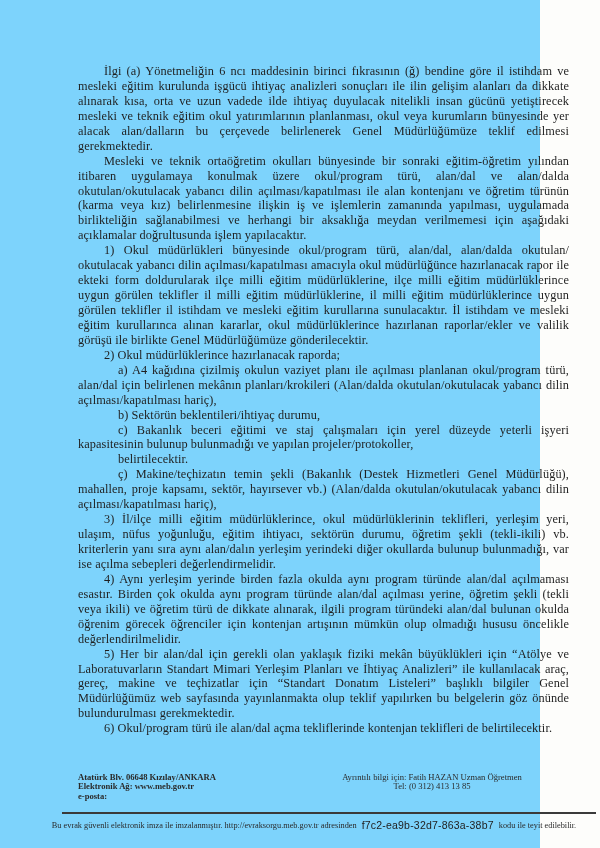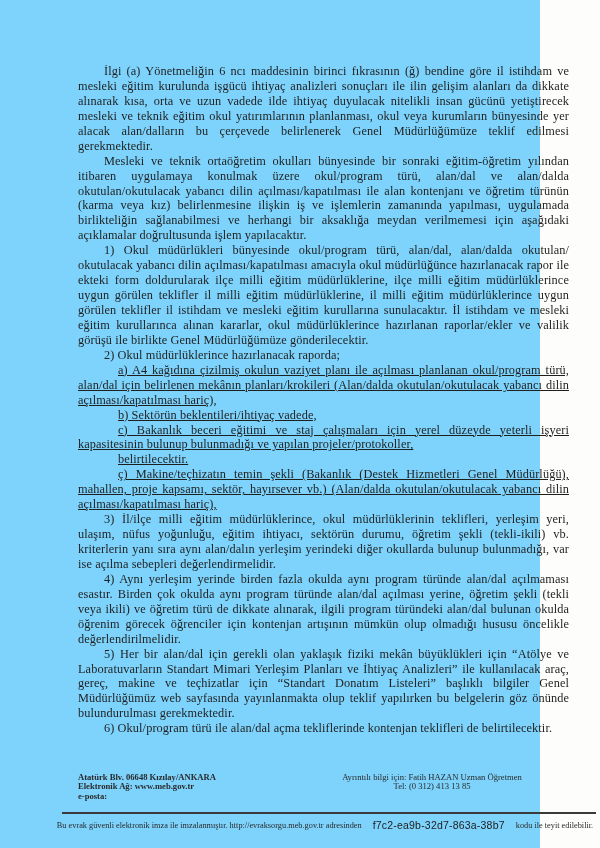--- a/index.html
+++ b/index.html
@@ -17,21 +17,21 @@
   }
   .body-text {
     position: absolute;
     left: 78px; top: 64px; width: 491px;
     font-size: 12.3px;
     line-height: 14.93px;
     text-align: justify;
     letter-spacing: 0.1px;
   }
   .para { margin: 0; text-indent: 26px; }
-  .para.sub { text-indent: 40px; text-decoration: underline; }
+  .para.sub { text-indent: 40px; }
 
   .footer-address {
     position: absolute;
     left: 78px; top: 773px;
     font-size: 8.6px; line-height: 9.4px;
     color: #2a2a2a;
     font-weight: bold;
   }
   .footer-contact {
     position: absolute;
@@ -40,23 +40,23 @@
     text-align: center;
     color: #2a2a2a;
   }
   .footer-rule {
     position: absolute;
     left: 62px; top: 812px; width: 534px;
     border-top: 2px solid #3a3a3a;
   }
   .verification {
     position: absolute;
-    left: 55px; top: 819px; width: 540px;
+    left: 44px; top: 819px; width: 540px;
     display: flex; align-items: center; justify-content: center;
-    gap: 11px;
+    gap: 5px;
     white-space: nowrap;
     color: #2a2a2a;
   }
   .verification .vtext { font-size: 8.3px; }
   .verification .vcode {
     font-family: Liberation Sans, sans-serif;
     font-size: 10.5px;
     letter-spacing: 0.2px;
     color: #222;
   }
@@ -65,21 +65,21 @@
 <body>
 
 <div class="page">
 
   <div class="body-text">
     <p class="para">İlgi (a) Yönetmeliğin 6 ncı maddesinin birinci fıkrasının (ğ) bendine göre il istihdam ve mesleki eğitim kurulunda işgücü ihtiyaç analizleri sonuçları ile ilin gelişim alanları da dikkate alınarak kısa, orta ve uzun vadede ilde ihtiyaç duyulacak nitelikli insan gücünü yetiştirecek mesleki ve teknik eğitim okul yatırımlarının planlanması, okul veya kurumların bünyesinde yer alacak alan/dalların bu çerçevede belirlenerek Genel Müdürlüğümüze teklif edilmesi gerekmektedir.</p>
     <p class="para">Mesleki ve teknik ortaöğretim okulları bünyesinde bir sonraki eğitim-öğretim yılından itibaren uygulamaya konulmak üzere okul/program türü, alan/dal ve alan/dalda okutulan/okutulacak yabancı dilin açılması/kapatılması ile alan kontenjanı ve öğretim türünün (karma veya kız) belirlenmesine ilişkin iş ve işlemlerin zamanında yapılması, uygulamada birlikteliğin sağlanabilmesi ve herhangi bir aksaklığa meydan verilmemesi için aşağıdaki açıklamalar doğrultusunda işlem yapılacaktır.</p>
     <p class="para">1) Okul müdürlükleri bünyesinde okul/program türü, alan/dal, alan/dalda okutulan/ okutulacak yabancı dilin açılması/kapatılması amacıyla okul müdürlüğünce hazırlanacak rapor ile ekteki form doldurularak ilçe milli eğitim müdürlüklerine, ilçe milli eğitim müdürlüklerince uygun görülen teklifler il milli eğitim müdürlüklerine, il milli eğitim müdürlüklerince uygun görülen teklifler il istihdam ve mesleki eğitim kurullarına sunulacaktır. İl istihdam ve mesleki eğitim kurullarınca alınan kararlar, okul müdürlüklerince hazırlanan raporlar/ekler ve valilik görüşü ile birlikte Genel Müdürlüğümüze gönderilecektir.</p>
     <p class="para">2) Okul müdürlüklerince hazırlanacak raporda;</p>
     <p class="para sub">a) A4 kağıdına çizilmiş okulun vaziyet planı ile açılması planlanan okul/program türü, alan/dal için belirlenen mekânın planları/krokileri (Alan/dalda okutulan/okutulacak yabancı dilin açılması/kapatılması hariç),</p>
-    <p class="para sub">b) Sektörün beklentileri/ihtiyaç vadede,</p>
+    <p class="para sub">b) Sektörün beklentileri/ihtiyaç durumu,</p>
     <p class="para sub">c) Bakanlık beceri eğitimi ve staj çalışmaları için yerel düzeyde yeterli işyeri kapasitesinin bulunup bulunmadığı ve yapılan projeler/protokoller,</p>
     <p class="para sub">belirtilecektir.</p>
     <p class="para sub">ç) Makine/teçhizatın temin şekli (Bakanlık (Destek Hizmetleri Genel Müdürlüğü), mahallen, proje kapsamı, sektör, hayırsever vb.) (Alan/dalda okutulan/okutulacak yabancı dilin açılması/kapatılması hariç),</p>
     <p class="para">3) İl/ilçe milli eğitim müdürlüklerince, okul müdürlüklerinin teklifleri, yerleşim yeri, ulaşım, nüfus yoğunluğu, eğitim ihtiyacı, sektörün durumu, öğretim şekli (tekli-ikili) vb. kriterlerin yanı sıra aynı alan/dalın yerleşim yerindeki diğer okullarda bulunup bulunmadığı, var ise açılma sebepleri değerlendirmelidir.</p>
     <p class="para">4) Aynı yerleşim yerinde birden fazla okulda aynı program türünde alan/dal açılmaması esastır. Birden çok okulda aynı program türünde alan/dal açılması yerine, öğretim şekli (tekli veya ikili) ve öğretim türü de dikkate alınarak, ilgili program türündeki alan/dal bulunan okulda öğrenim görecek öğrenciler için kontenjan artışının mümkün olup olmadığı hususu öncelikle değerlendirilmelidir.</p>
     <p class="para">5) Her bir alan/dal için gerekli olan yaklaşık fiziki mekân büyüklükleri için “Atölye ve Laboratuvarların Standart Mimari Yerleşim Planları ve İhtiyaç Analizleri” ile kullanılacak araç, gereç, makine ve teçhizatlar için “Standart Donatım Listeleri” başlıklı bilgiler Genel Müdürlüğümüz web sayfasında yayınlanmakta olup teklif yapılırken bu belgelerin göz önünde bulundurulması gerekmektedir.</p>
     <p class="para">6) Okul/program türü ile alan/dal açma tekliflerinde kontenjan teklifleri de belirtilecektir.</p>
   </div>
 
   <div class="footer-address">

